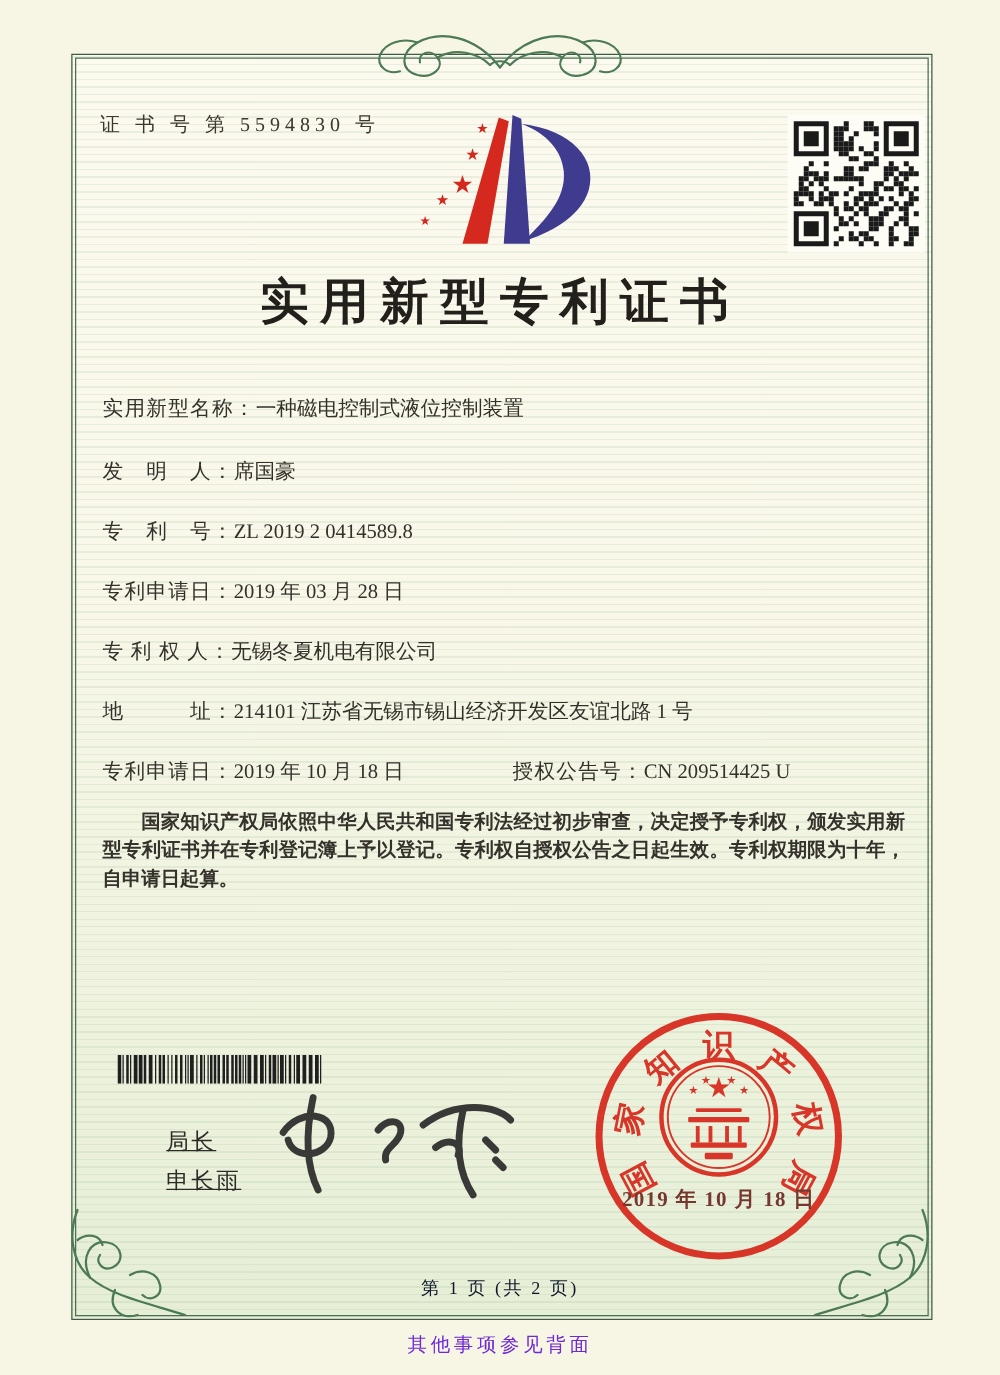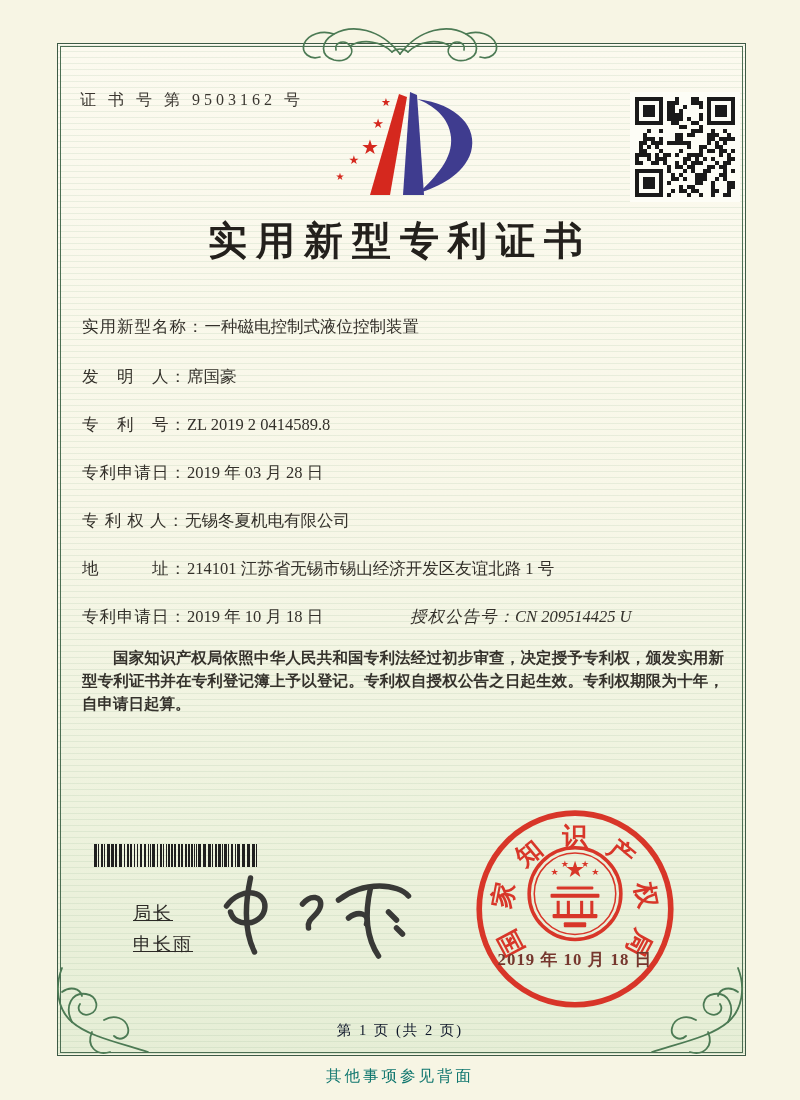--- a/index.html
+++ b/index.html
@@ -21,33 +21,33 @@
     border:1.5px solid #3d5a45;pointer-events:none;}
   .frame-inner{position:absolute;inset:2px;border:1px solid #4c6e53;}
   .cert-no{position:absolute;left:80px;top:90px;font-size:16px;letter-spacing:4px;color:#3a3630;}
   .logo{position:absolute;left:320px;top:84px;width:170px;height:125px;}
   .qr{position:absolute;left:630px;top:92px;width:110px;height:110px;background:#fdfdf6;}
   .title{position:absolute;left:0;top:214px;width:100%;margin:0;text-align:center;
     font-size:39px;font-weight:700;letter-spacing:9px;color:#23201c;}
   .rows{position:absolute;left:82px;top:314px;width:645px;}
   .field-row{position:absolute;left:0;font-size:16.5px;white-space:nowrap;color:#33302a;}
   .field-row .lbl{letter-spacing:1px;}
-  .grant-pair{position:absolute;left:328px;top:0;font-style:italic;}
+  .grant-pair{position:absolute;left:328px;top:0;}
   .body-text{position:absolute;left:82px;top:646px;width:642px;font-size:15.5px;
     line-height:23px;text-align:justify;color:#35322c;}
   .body-text p{margin:0 0 1px 0;text-indent:2em;font-weight:bold;}
   .barcode{position:absolute;left:94px;top:844px;width:168px;height:23px;}
   .officer{position:absolute;left:133px;top:898px;font-size:18px;line-height:31px;
     font-family:"Liberation Sans","DejaVu Sans",sans-serif;color:#2c2a26;letter-spacing:2px;text-decoration:underline;}
   .signature{position:absolute;left:208px;top:866px;width:215px;height:100px;}
   .seal{position:absolute;left:468px;top:804px;width:214px;height:214px;opacity:.93;}
   .footer-page{position:absolute;left:0;top:1021px;width:100%;text-align:center;
     font-size:14.5px;letter-spacing:2px;color:#0f172a;}
   .back-note{position:absolute;left:0;top:1066px;width:100%;text-align:center;
-    font-size:15.5px;letter-spacing:3px;color:#0f766e;}
+    font-size:15.5px;letter-spacing:3px;color:#6d28d9;}
   .ornament{position:absolute;pointer-events:none;}
   .orn-top{left:268px;top:16px;width:264px;height:54px;}
   .orn-bl{left:48px;top:962px;width:108px;height:100px;}
   .orn-br{left:644px;top:962px;width:108px;height:100px;transform:scaleX(-1);}
   svg{display:block;}
 </style>
 </head>
 <body>
 
 <div class="paper">
@@ -81,21 +81,21 @@
   <svg class="ornament orn-br" viewBox="0 0 108 100">
     <g fill="none" stroke="#4c7a54" stroke-width="1.8" stroke-linecap="round">
       <path d="M14,6 C6,26 10,48 24,60 C40,74 68,80 100,90"></path>
       <path d="M24,60 C16,44 24,30 38,32 C50,34 52,48 42,52 C34,55 28,48 32,42"></path>
       <path d="M44,70 C38,84 48,94 62,90"></path>
       <path d="M56,58 C66,52 78,56 80,66 C82,75 72,80 66,74"></path>
       <path d="M14,30 C22,24 32,26 34,34"></path>
     </g>
   </svg>
 
-  <div class="cert-no">证 书 号 第 9503162 号</div>
+  <div class="cert-no">证 书 号 第 5594830 号</div>
 
   <svg class="logo" viewBox="0 0 170 125">
     <polygon points="79,10 87,13 70,111 50,111" fill="#d5281e"></polygon>
     <polygon points="90,8 97,11 104,111 83,111" fill="#3f3c8f"></polygon>
     <path d="M 97,15 C 138,20 158,44 151,68 C 144,91 118,103 99,109 C 116,92 133,75 131,53 C 129,33 113,21 97,15 Z" fill="#3f3c8f"></path>
     <text x="20" y="96" font-size="10" fill="#d5281e" text-anchor="middle">★</text>
     <text x="34" y="80" font-size="12" fill="#d5281e" text-anchor="middle">★</text>
     <text x="50" y="70" font-size="20" fill="#d5281e" text-anchor="middle">★</text>
     <text x="58" y="44" font-size="13" fill="#d5281e" text-anchor="middle">★</text>
     <text x="66" y="22" font-size="11" fill="#d5281e" text-anchor="middle">★</text>

